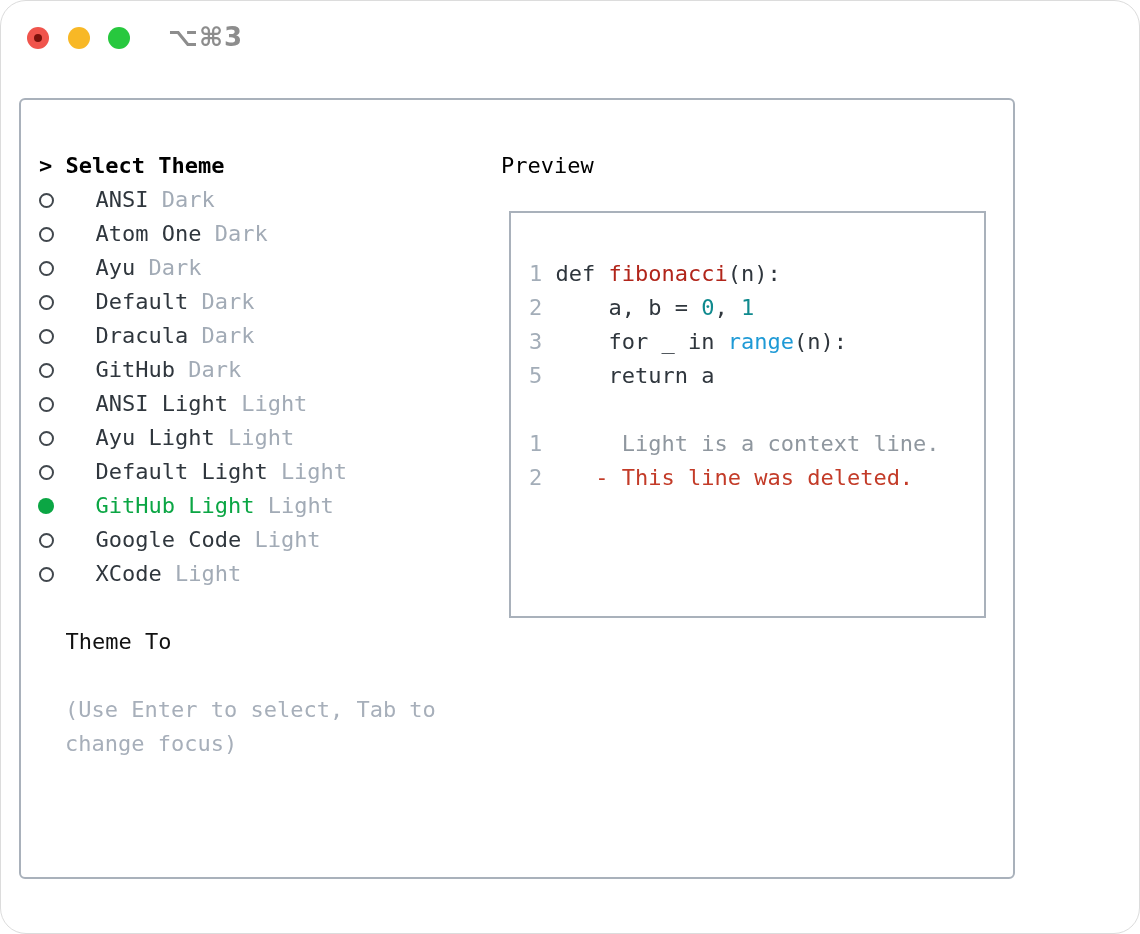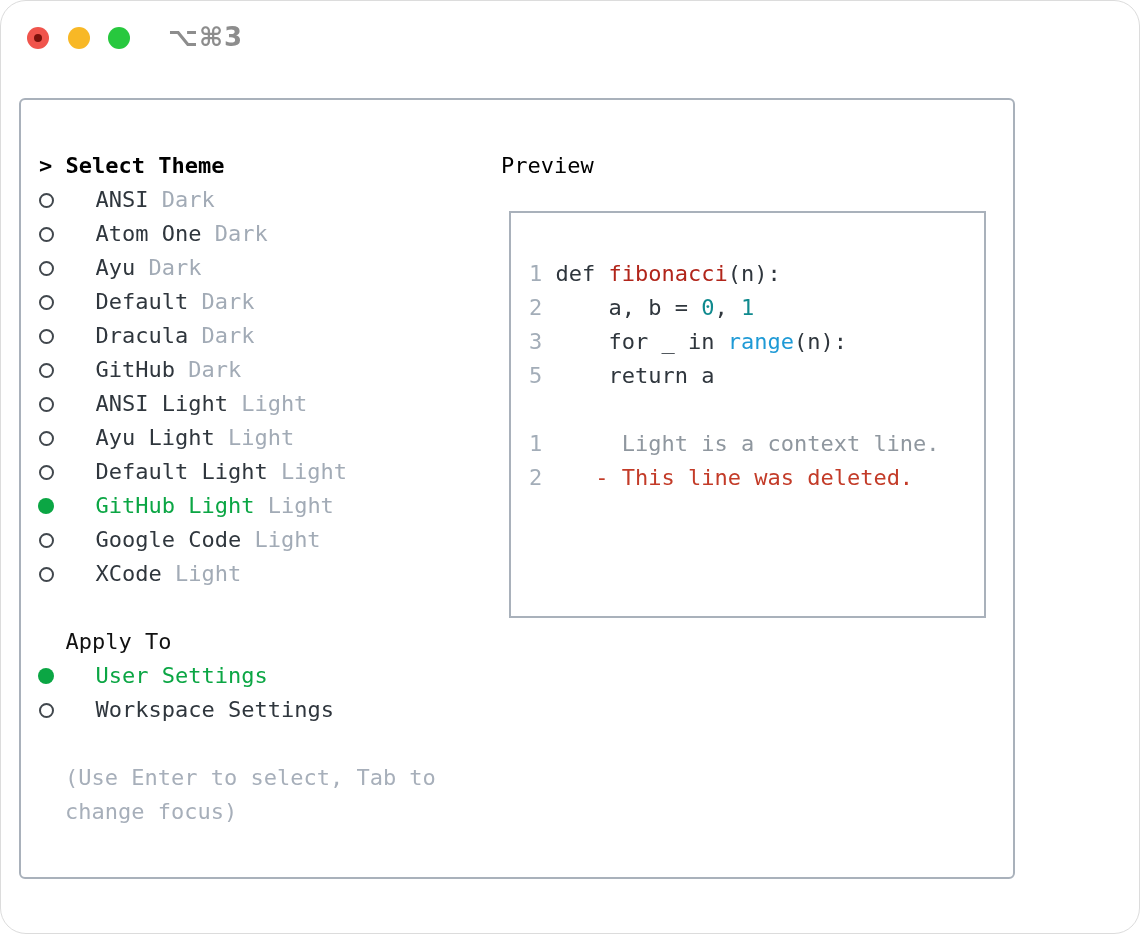--- a/index.html
+++ b/index.html
@@ -162,25 +162,21 @@
           <div class="row"><span class="bullet-cell"><span class="dot-open"></span></span><span class="name">GitHub</span><span class="variant">Dark</span></div>
           <div class="row"><span class="bullet-cell"><span class="dot-open"></span></span><span class="name">ANSI Light</span><span class="variant">Light</span></div>
           <div class="row"><span class="bullet-cell"><span class="dot-open"></span></span><span class="name">Ayu Light</span><span class="variant">Light</span></div>
           <div class="row"><span class="bullet-cell"><span class="dot-open"></span></span><span class="name">Default Light</span><span class="variant">Light</span></div>
           <div class="row selected"><span class="bullet-cell"><span class="dot-filled"></span></span><span class="name">GitHub Light</span><span class="variant">Light</span></div>
           <div class="row"><span class="bullet-cell"><span class="dot-open"></span></span><span class="name">Google Code</span><span class="variant">Light</span></div>
           <div class="row"><span class="bullet-cell"><span class="dot-open"></span></span><span class="name">XCode</span><span class="variant">Light</span></div>
         </div>
 
       <div class="apply-section">
-        <div class="row apply-header">Apply To</div>
-        <div>
-            <div class="row selected"><span class="bullet-cell"><span class="dot-filled"></span></span><span class="name">User Settings</span></div>
-            <div class="row"><span class="bullet-cell"><span class="dot-open"></span></span><span class="name">Workspace Settings</span></div>
-          </div>
+        <div class="row apply-header">Theme To</div>
       </div>
 
       <div class="hint">
         <div>(Use Enter to select, Tab to</div>
         <div>change focus)</div>
       </div>
     </div>
 
     <div class="preview-label">Preview</div>
 

